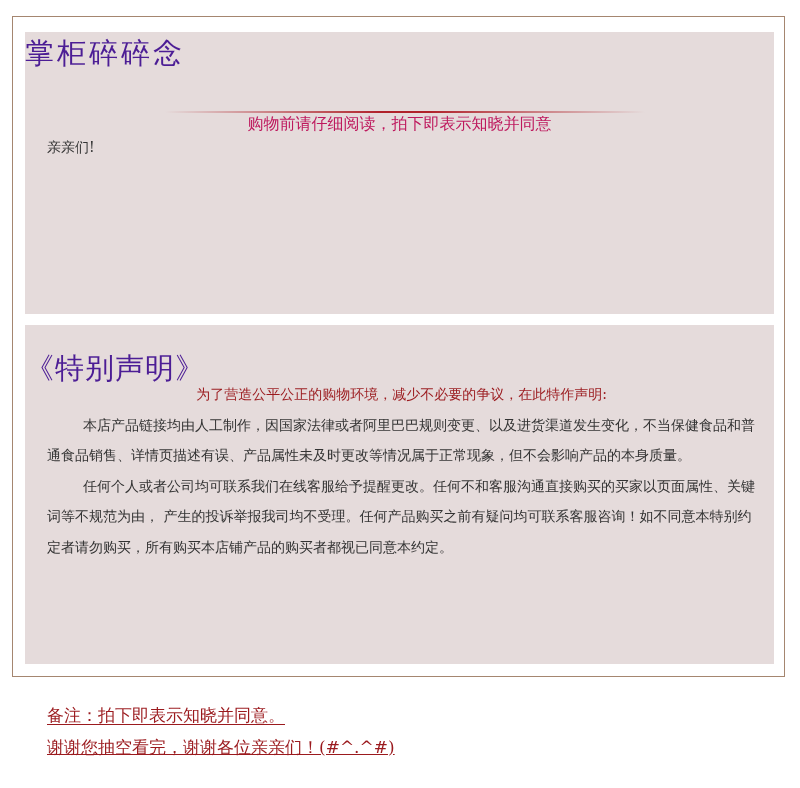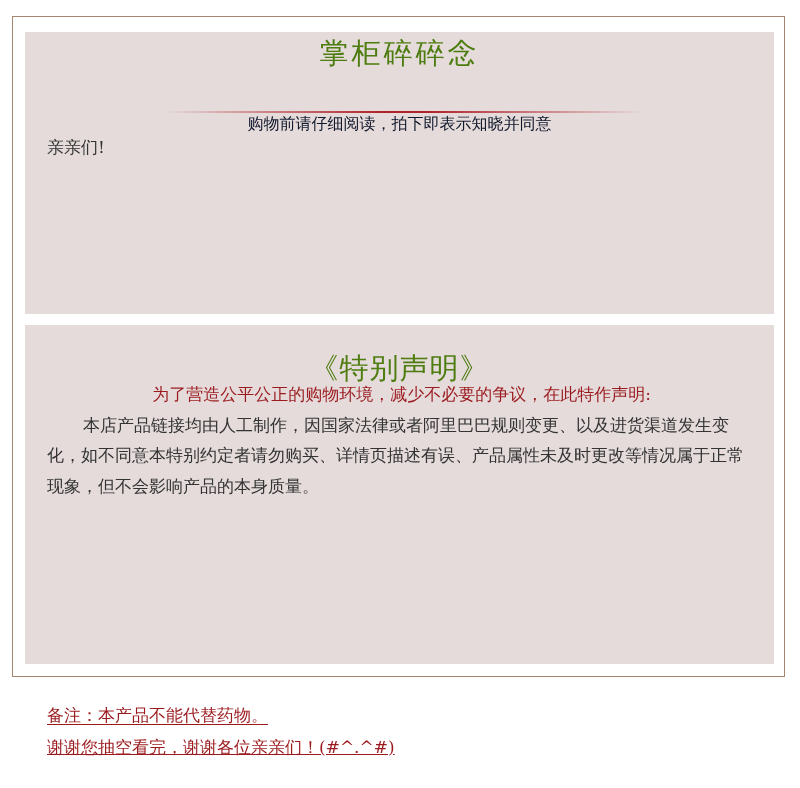--- a/index.html
+++ b/index.html
@@ -3,28 +3,28 @@
   <meta charset="utf-8">
   <style>
     html, body { margin: 0; padding: 0; background: #ffffff; }
     body { width: 800px; height: 788px; position: relative; overflow: hidden;
            font-family: "DejaVu Serif", "Liberation Serif", serif; }
     .frame { position: absolute; left: 12px; top: 16px; width: 773px; height: 661px;
              border: 1.5px solid #a58670; box-sizing: border-box; background: #fff; }
     .panel { position: absolute; left: 25px; width: 749px; background: #e5dbdb; }
     .panel1 { top: 32px; height: 282px; }
     .panel2 { top: 325px; height: 339px; }
-    .title { position: absolute; left: 0; width: 100%; text-align: center;
-             color: #4d7c0f; font-size: 29px; letter-spacing: 3px; }
+    .title { position: absolute; left: 0; width: 100%; 
+             color: #4c1d95; font-size: 29px; letter-spacing: 3px; }
     .t1 { top: 2px; }
     .divider { position: absolute; left: 140px; top: 79px; width: 480px; height: 2px;
                background: linear-gradient(to right, rgba(180,30,35,0) 0%, #b0222a 45%, #b0222a 55%, rgba(180,30,35,0) 100%); }
     .subtitle { position: absolute; left: 0; width: 100%; top: 82px; text-align: center;
-                color: #0f172a; font-size: 16px; }
-    .body { position: absolute; left: 22px; right: 18px; color: #333; font-size: 17px; line-height: 30.5px; }
+                color: #be185d; font-size: 16px; }
+    .body { position: absolute; left: 22px; right: 18px; color: #333; font-size: 14px; line-height: 30.5px; }
     .p1 { top: 100px; }
     .body p { margin: 0; }
     .indent { text-indent: 36px; }
     .t2 { top: 24px; letter-spacing: 1px; }
     .red { color: #9b1a1e; text-align: center; }
     .p2 { top: 54px; }
     .foot { position: absolute; left: 47px; color: #9b1a1e; font-size: 17px; }
     .foot1 { top: 704px; text-decoration: underline; text-underline-offset: 3px; }
     .foot1 .tail { text-decoration: none; }
     .foot2 { top: 736px; text-decoration: underline; }
@@ -40,18 +40,19 @@
   <div class="subtitle">购物前请仔细阅读，拍下即表示知晓并同意</div>
   <div class="body p1">
     <p>亲亲们!</p>
   </div>
 </section>
 
 <section class="panel panel2">
   <div class="title t2">《特别声明》</div>
   <div class="body p2">
     <p class="red">为了营造公平公正的购物环境，减少不必要的争议，在此特作声明:</p>
-    <p class="indent">本店产品链接均由人工制作，因国家法律或者阿里巴巴规则变更、以及进货渠道发生变化，如不同意本特别约定者请勿购买、详情页描述有误、产品属性未及时更改等情况属于正常现象，但不会影响产品的本身质量。</p>
+    <p class="indent">本店产品链接均由人工制作，因国家法律或者阿里巴巴规则变更、以及进货渠道发生变化，不当保健食品和普通食品销售、详情页描述有误、产品属性未及时更改等情况属于正常现象，但不会影响产品的本身质量。</p>
+    <p class="indent">任何个人或者公司均可联系我们在线客服给予提醒更改。任何不和客服沟通直接购买的买家以页面属性、关键词等不规范为由， 产生的投诉举报我司均不受理。任何产品购买之前有疑问均可联系客服咨询！如不同意本特别约定者请勿购买，所有购买本店铺产品的购买者都视已同意本约定。</p>
   </div>
 </section>
 
-<div class="foot foot1"><span>备注：本产品不能代替药物</span><span class="tail">。</span></div>
+<div class="foot foot1"><span>备注：拍下即表示知晓并同意</span><span class="tail">。</span></div>
 <div class="foot foot2">谢谢您抽空看完，谢谢各位亲亲们！(#^.^#)</div>
 
 </body></html>

